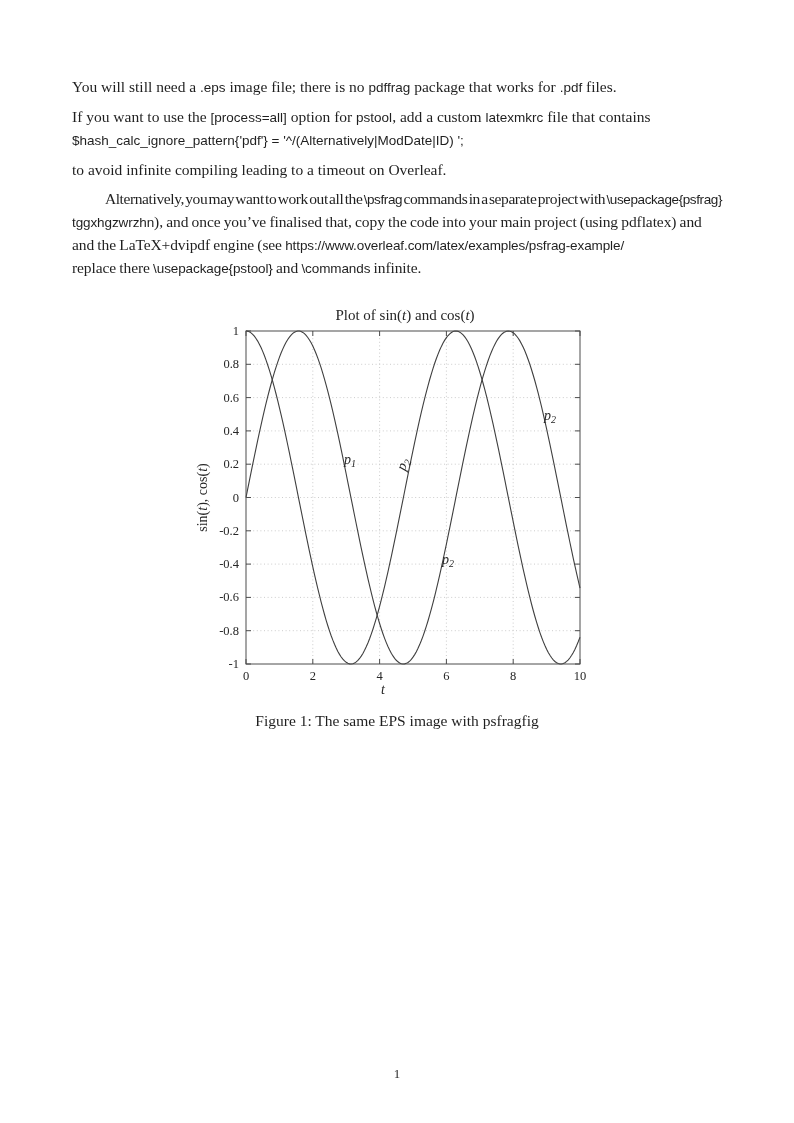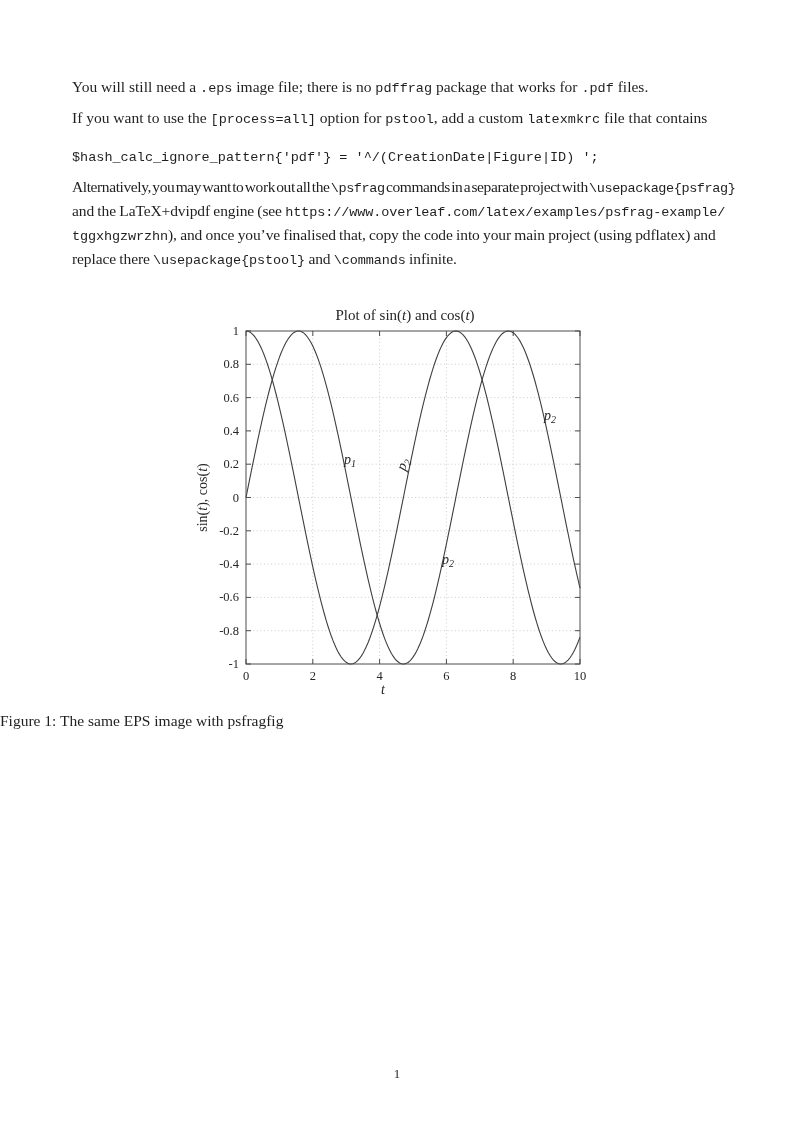--- a/index.html
+++ b/index.html
@@ -6,55 +6,58 @@
   body {
     width:794px; height:1123px; position:relative; overflow:hidden;
     background:#ffffff; color:#1f1f1f;
     font-family:"Liberation Serif", serif;
   }
   .textblock {
     position:absolute; left:72px; top:76px; width:650px;
     font-size:15.5px; line-height:22px; color:#1f1f1f;
   }
   .para { margin:0 0 7px 0; }
-  .para[data-name="para-latexmkrc"] { margin-bottom:14px; }
+  .para[data-name="para-latexmkrc"] { margin-bottom:0px; }
   .para[data-name="para-alternatively"] .line { letter-spacing:-0.1px; word-spacing:-0.5px; }
-  .para[data-name="para-alternatively"] .line:first-child { letter-spacing:-0.4px; word-spacing:-2.2px; }
+  .para[data-name="para-alternatively"] .line:first-child { letter-spacing:-0.4px; word-spacing:-2.2px;text-align:right; }
   .line { white-space:pre; }
-  .mono { font-family:Liberation Mono, monospace; font-size:13.5px; }
+  .mono { font-family:Liberation Sans, sans-serif; font-size:13.5px; }
   .figure-area { position:absolute; left:0; top:0; width:794px; }
   #plot-svg { position:absolute; left:181px; top:296px; }
   .caption {
     position:absolute; left:0; top:712px; width:794px;
-    font-size:15.5px; color:#1f1f1f;
+    text-align:center; font-size:15.5px; color:#1f1f1f;
   }
   .pageno {
     position:absolute; left:0; top:1066px; width:794px;
     text-align:center; font-size:13px; color:#2a2a2a;
   }
 </style>
 </head>
 <body>
 
 <div class="page-root" data-name="document-page">
 
   <div class="textblock" id="body-text" data-name="body-text">
       <div class="para" data-name="para-eps-note">
         <div class="line" data-name="text-line"><span data-name="body-text-run">You will still need a </span><span class="mono" data-name="code-text-run">.eps</span><span data-name="body-text-run"> image file; there is no </span><span class="mono" data-name="code-text-run">pdffrag</span><span data-name="body-text-run"> package that works for </span><span class="mono" data-name="code-text-run">.pdf</span><span data-name="body-text-run"> files.</span></div>
       </div>
       <div class="para" data-name="para-latexmkrc">
         <div class="line" data-name="text-line"><span data-name="body-text-run">If you want to use the </span><span class="mono" data-name="code-text-run">[process=all]</span><span data-name="body-text-run"> option for </span><span class="mono" data-name="code-text-run">pstool</span><span data-name="body-text-run">, add a custom </span><span class="mono" data-name="code-text-run">latexmkrc</span><span data-name="body-text-run"> file that contains</span></div>
       </div>
       <div class="para code" data-name="para-code">
-        <div class="line" data-name="text-line"><span class="mono" data-name="code-text-run">$hash_calc_ignore_pattern{'pdf'} = '^/(CreationDate|Figure|ID) ';</span></div>
+        <div class="line" data-name="text-line"><span class="mono" data-name="code-text-run">$hash_calc_ignore_pattern{'pdf'} = '^/(Alternatively|ModDate|ID) ';</span></div>
+      </div>
+      <div class="para" data-name="para-timeout">
+        <div class="line" data-name="text-line"><span data-name="body-text-run">to avoid infinite compiling leading to a timeout on Overleaf.</span></div>
       </div>
       <div class="para" data-name="para-alternatively">
         <div class="line" data-name="text-line"><span data-name="body-text-run">Alternatively, you may want to work out all the </span><span class="mono" data-name="code-text-run">\psfrag</span><span data-name="body-text-run"> commands in a separate project with </span><span class="mono" data-name="code-text-run">\usepackage{psfrag}</span></div>
+        <div class="line" data-name="text-line"><span class="mono" data-name="overleaf-url-link">tggxhgzwrzhn</span><span data-name="body-text-run">), and once you’ve finalised that, copy the code into your main project (using pdflatex) and</span></div>
         <div class="line" data-name="text-line"><span data-name="body-text-run">and the LaTeX+dvipdf engine (see </span><span class="mono" data-name="overleaf-url-link">https://www.overleaf.com/latex/examples/psfrag-example/</span></div>
-        <div class="line" data-name="text-line"><span class="mono" data-name="overleaf-url-link">tggxhgzwrzhn</span><span data-name="body-text-run">), and once you’ve finalised that, copy the code into your main project (using pdflatex) and</span></div>
         <div class="line" data-name="text-line"><span data-name="body-text-run">replace there </span><span class="mono" data-name="code-text-run">\usepackage{pstool}</span><span data-name="body-text-run"> and </span><span class="mono" data-name="code-text-run">\commands</span><span data-name="body-text-run"> infinite.</span></div>
       </div>
     </div>
 
   <div class="figure-area" data-name="figure-1">
     <svg id="plot-svg" width="440" height="410" viewBox="0 0 440 410" data-name="sincos-plot">
         <g data-name="plot-gridlines">
           <line x1="131.8" y1="35" x2="131.8" y2="368" stroke="#c6c6c6" stroke-width="0.9" stroke-dasharray="1 2.6" data-name="gridline-vertical"></line>
           <line x1="198.6" y1="35" x2="198.6" y2="368" stroke="#c6c6c6" stroke-width="0.9" stroke-dasharray="1 2.6" data-name="gridline-vertical"></line>
           <line x1="265.4" y1="35" x2="265.4" y2="368" stroke="#c6c6c6" stroke-width="0.9" stroke-dasharray="1 2.6" data-name="gridline-vertical"></line>

